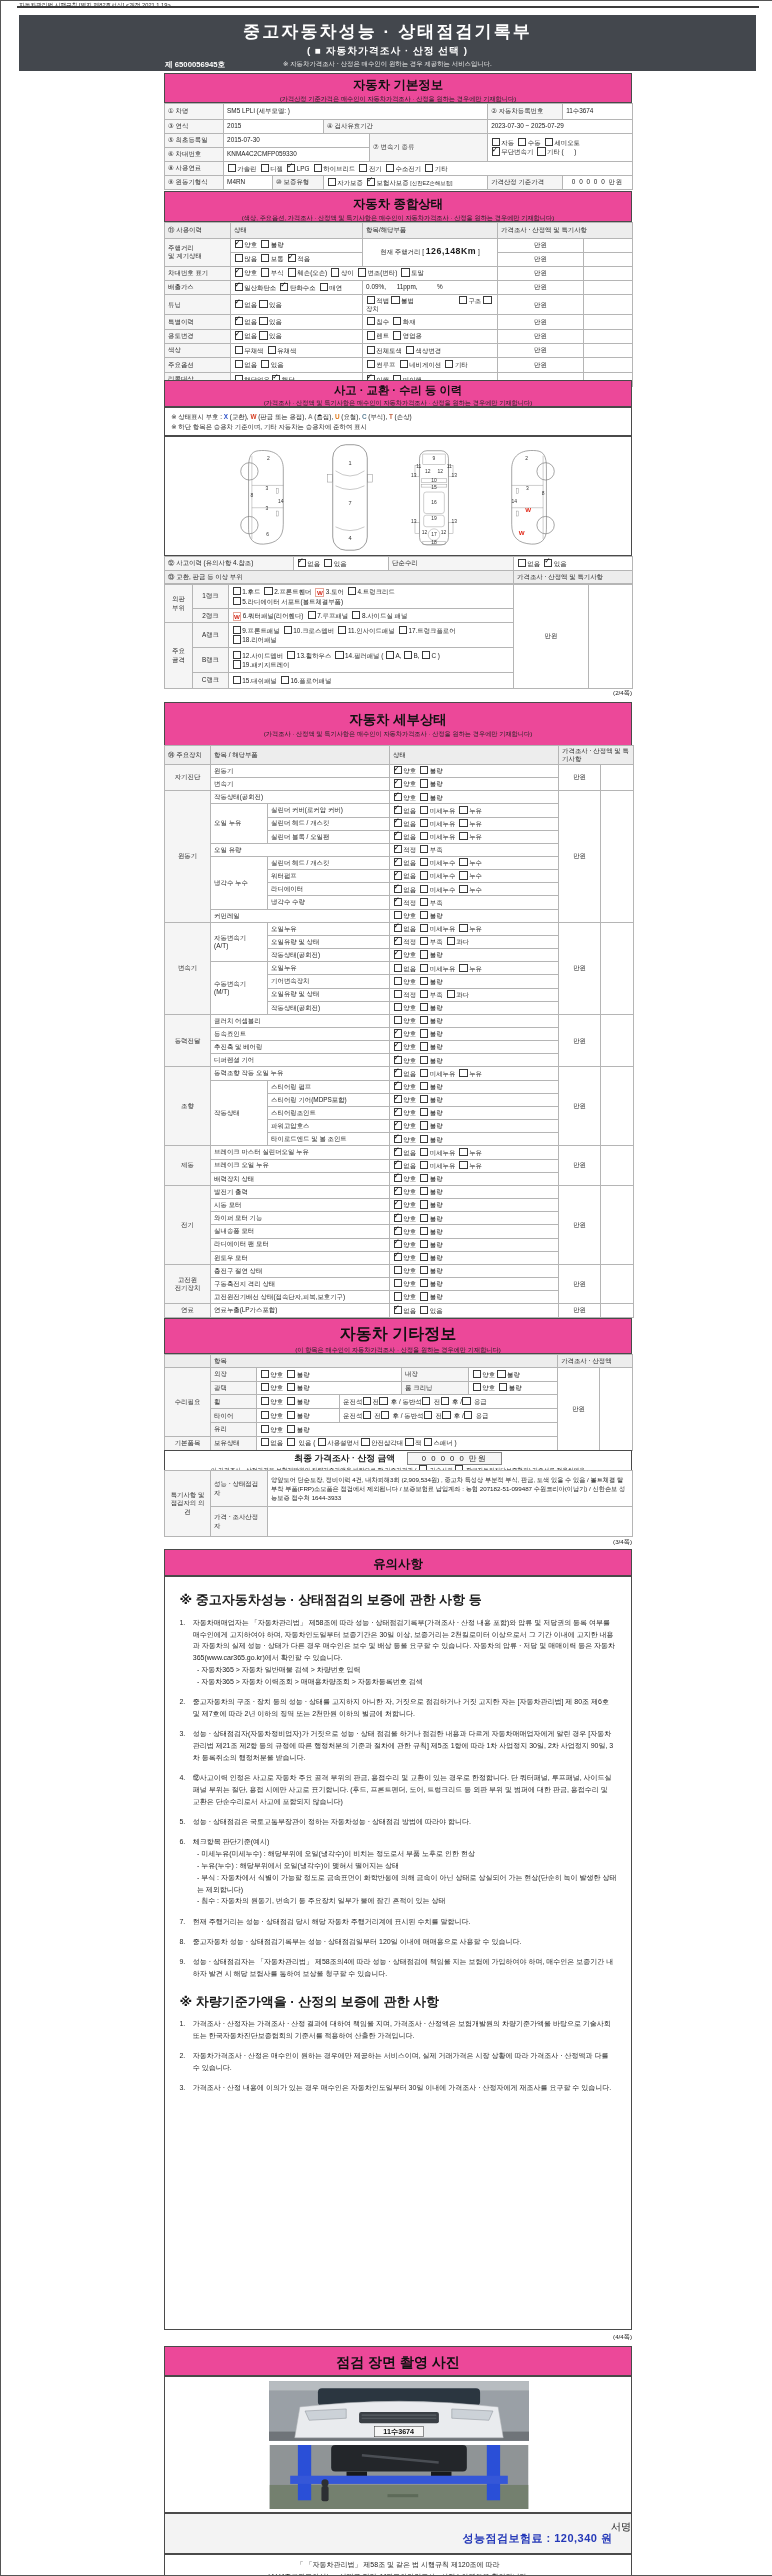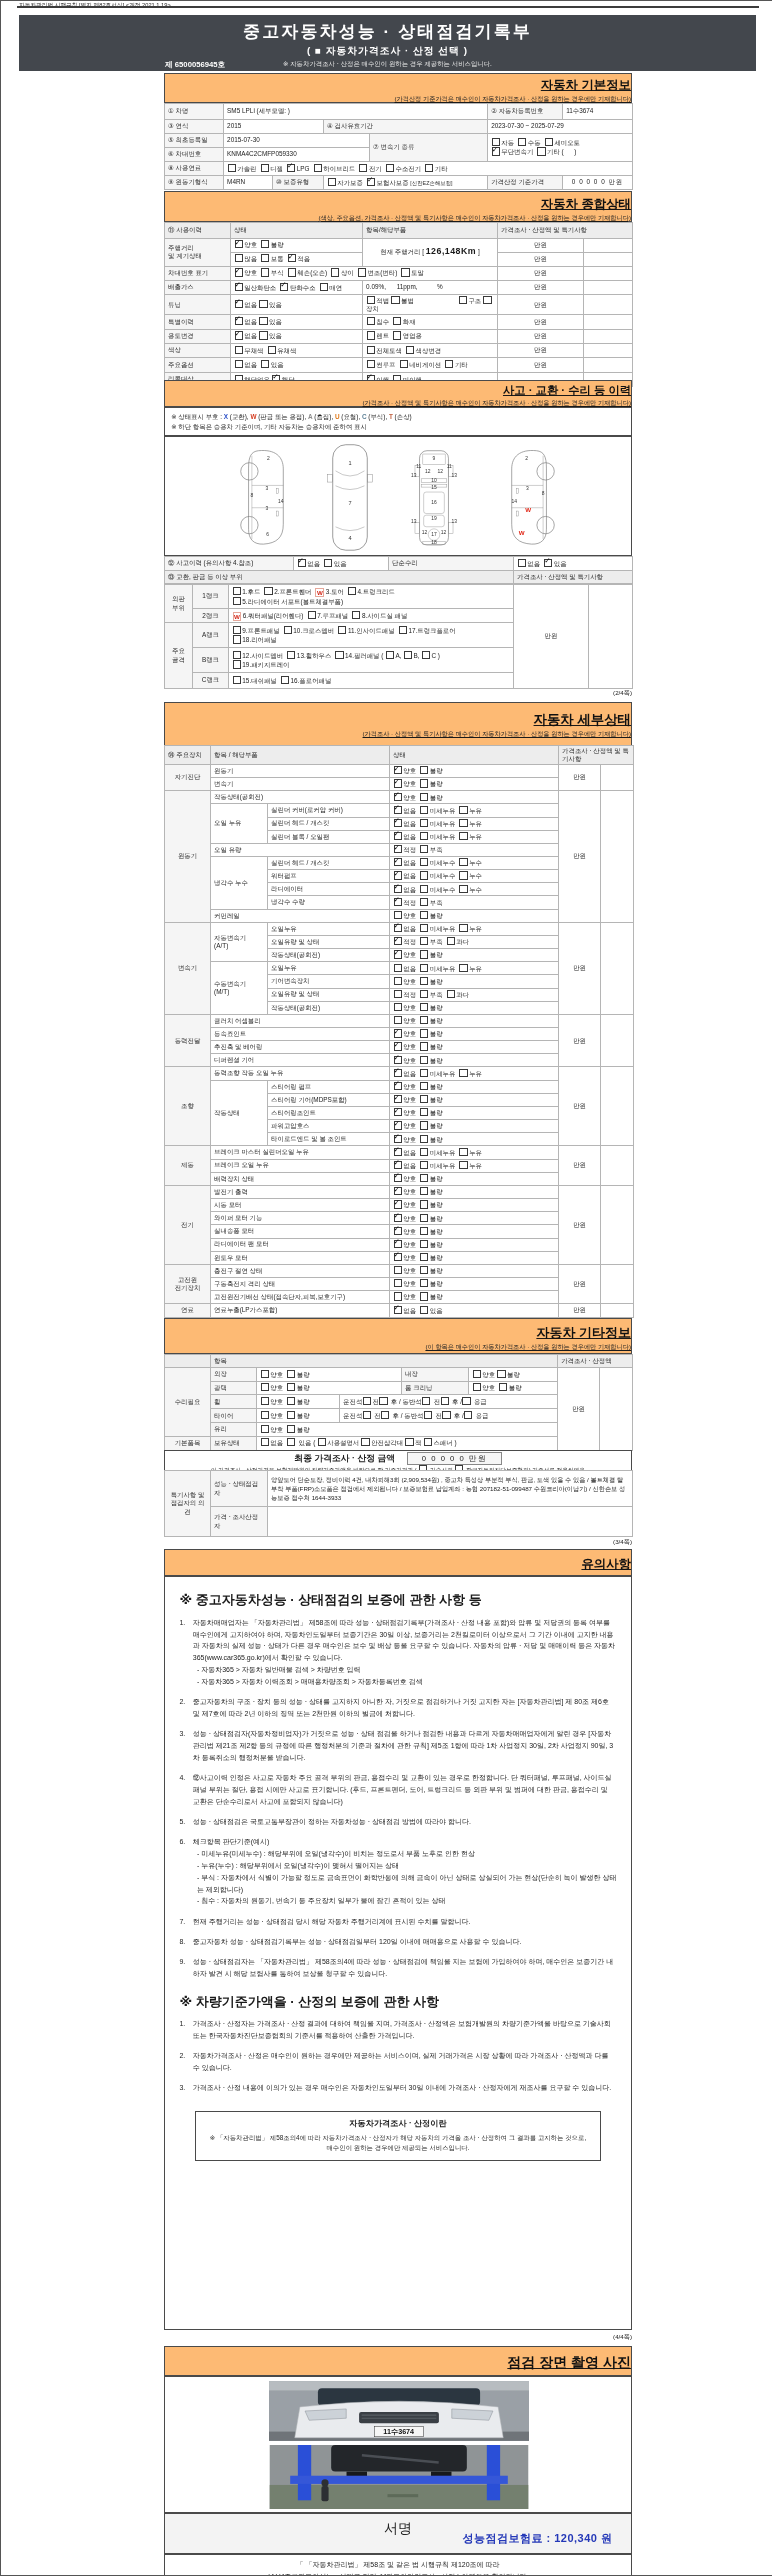--- a/index.html
+++ b/index.html
@@ -1,20 +1,20 @@
 <!DOCTYPE html>
 <html style="font-size:8.2px"><head>
 <meta charset="utf-8">
 <style>
   html,body{margin:0;padding:0;background:#fff;}
   body{font-family:"Liberation Sans","DejaVu Sans",sans-serif;color:#1a1a1a;}
   #page{position:relative;width:773px;height:2576px;background:#fff;border:0.5px solid #555;box-sizing:border-box;overflow:hidden;}
   .abs{position:absolute;}
   .cx{position:absolute;left:163px;width:468px;box-sizing:border-box;}
-  .band{background:#fdba74;border:1px solid #4a4a4a;text-align:right;text-decoration:underline;}
+  .band{background:#ec4899;border:1px solid #4a4a4a;text-align:center;}
   .band .bt{font-weight:bold;color:#111;}
   .band .bn{font-size:6.2px;color:#222;margin-top:1px;}
   .whitebox{background:#fff;border:1px solid #4a4a4a;box-sizing:border-box;}
   table.grid{border-collapse:collapse;table-layout:fixed;width:468px;background:#fff;border:1px solid #4a4a4a;}
   table.grid td{border:0.5px solid #b5b5b5;font-size:6.4px;padding:0.5px 3.1px;vertical-align:middle;line-height:1.3;white-space:pre-wrap;overflow:hidden;word-break:break-all;}
   table.grid .lbl{background:#f5f5f5;color:#222;}
   table.grid .th td{background:#ededed;}
   table.grid .pc{text-align:center;}
   table.grid .ctr{text-align:center;}
   table.grid .gtop td{border-top:0.5px solid #7d7d7d;}
@@ -38,21 +38,21 @@
   .nt-body{flex:1;}
   .nt-sub{margin-left:4.1px;}
   .nt-box{border:1px solid #4a4a4a;margin:17.5px 15.5px 0 15.5px;padding:5.2px 12.4px 7.2px 12.4px;text-align:center;}
   .nt-box-title{font-weight:bold;font-size:8.2px;margin-bottom:4.1px;}
   .nt-box-text{font-size:6.4px;line-height:1.6;text-align:center;color:#222;}
   .dnum{font-size:12px;fill:#333;text-anchor:middle;font-family:"Liberation Sans",sans-serif;}
   .dmark{fill:#e02414;font-weight:bold;font-size:15px;text-anchor:middle;font-family:"Liberation Sans",sans-serif;}
   .dline{stroke:#7a7a7a;stroke-width:1.6;fill:none;}
   .dthin{stroke:#8a8a8a;stroke-width:1;fill:none;}
   #signband{background:#f3f3f3;}
-  #signlabel{text-align:center;font-size:14px;color:#222;margin-top:6.2px;}
+  #signlabel{text-align:right;font-size:10px;color:#222;margin-top:6.2px;}
   #feeline{position:absolute;right:18.5px;bottom:7.2px;font-size:11px;font-weight:bold;color:#2438b8;letter-spacing:0.5px;}
   #confirm{text-align:center;font-size:7px;line-height:1.7;padding-top:4.1px;}
 </style>
 </head>
 <body>
 
 <div id="page">
 
   <div id="topnote" class="abs">자동차관리법 시행규칙 [별지 제82호서식] &lt;개정 2021.1.19&gt;</div>
   <div id="toprule" class="abs"></div>
@@ -575,21 +575,21 @@
             <td colspan="2">연료누출(LP가스포함)</td>
             <td><span class="cbx on"><i>✓</i></span>없음  <span class="cbx"></span>있음</td>
             <td class="pc" rowspan="1">만원</td>
             <td rowspan="1"></td>
           </tr>
         </tbody>
       </table>
     </div>
 
   <div class="cx band" style="top:1317px;height:36px;">
-    <div class="bt" style="font-size:13px;margin-top:5.2px;">자동차 기타정보</div>
+    <div class="bt" style="font-size:16px;margin-top:5.2px;">자동차 기타정보</div>
     <div class="bn">(이 항목은 매수인이 자동차가격조사 · 산정을 원하는 경우에만 기재합니다)</div>
   </div>
   <div class="cx" style="top:1353px;" id="etc-table">
       <table class="grid" style="height:95px">
         <colgroup>
           <col style="width:46px">
           <col style="width:46px">
           <col style="width:83px">
           <col style="width:62px">
           <col style="width:67px">
@@ -716,24 +716,20 @@
         <span class="nt-num">1.</span>
         <div class="nt-body">가격조사 · 산정자는 가격조사 · 산정 결과에 대하여 책임을 지며, 가격조사 · 산정액은 보험개발원의 차량기준가액을 바탕으로 기술사회 또는 한국자동차진단보증협회의 기준서를 적용하여 산출한 가격입니다.</div>
       </div>
       <div class="nt-item">
         <span class="nt-num">2.</span>
         <div class="nt-body">자동차가격조사 · 산정은 매수인이 원하는 경우에만 제공하는 서비스이며, 실제 거래가격은 시장 상황에 따라 가격조사 · 산정액과 다를 수 있습니다.</div>
       </div>
       <div class="nt-item">
         <span class="nt-num">3.</span>
         <div class="nt-body">가격조사 · 산정 내용에 이의가 있는 경우 매수인은 자동차인도일부터 30일 이내에 가격조사 · 산정자에게 재조사를 요구할 수 있습니다.</div>
-      </div>
-      <div class="nt-box">
-        <div class="nt-box-title">자동차가격조사 · 산정이란</div>
-        <div class="nt-box-text">※ 「자동차관리법」 제58조의4에 따라 자동차가격조사 · 산정자가 해당 자동차의 가격을 조사 · 산정하여 그 결과를 고지하는 것으로, 매수인이 원하는 경우에만 제공되는 서비스입니다.</div>
       </div>
     </div>
   <div class="pagemark" style="top:2332px;">(4/4쪽)</div>
 
   <div class="cx band" style="top:2345px;height:30px;">
     <div class="bt" style="font-size:14px;margin-top:7.2px;">점검 장면 촬영 사진</div>
   </div>
   <div class="cx whitebox" style="top:2375px;height:137px;">
     <svg class="abs" style="left:104px;top:4.1px;" width="260" height="60" viewBox="0 0 505 116">
       <rect x="0" y="0" width="505" height="116" fill="#9aa0a6"></rect>

